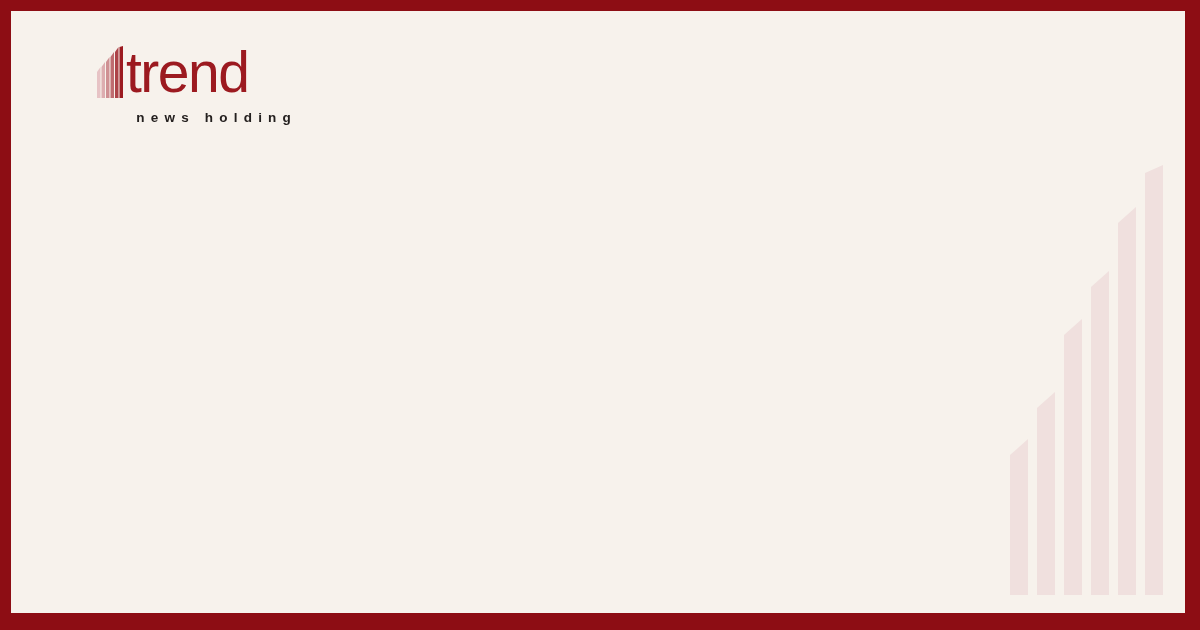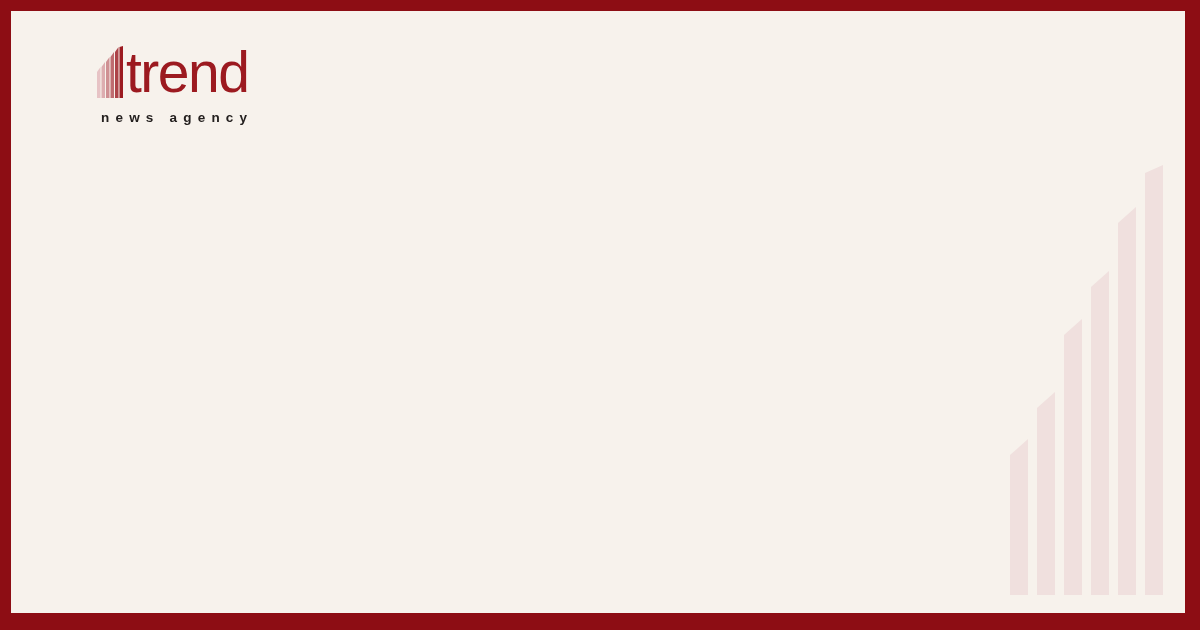--- a/index.html
+++ b/index.html
@@ -43,20 +43,21 @@
     pointer-events: none;
   }
   .watermark svg { display:block; width:100%; height:100%; }
 
   
   .logo {
     position: absolute;
     left: 86px;
     top: 35px;
     width: 200px;
+    text-align: right;
   }
   .logo-mark {
     display: flex;
     align-items: flex-start;
     height: 58px;
   }
   .logo-bars { display:block; }
   .logo-word {
     font-family: "Liberation Sans", sans-serif;
     font-size: 57px;
@@ -116,18 +117,18 @@
               <path d="M0,26 L3.5,21 L3.5,52 L0,52 Z" fill="#e7c3c5"></path>
               <path d="M4.5,21 L8,16 L8,52 L4.5,52 Z" fill="#ddadb0"></path>
               <path d="M9,16 L12.5,11 L12.5,52 L9,52 Z" fill="#cf9093"></path>
               <path d="M13.5,11 L17,6 L17,52 L13.5,52 Z" fill="#bf6c70"></path>
               <path d="M18,6 L21.5,1 L21.5,52 L18,52 Z" fill="#ad4348"></path>
               <path d="M22.5,1 L26,0 L26,52 L22.5,52 Z" fill="#9c1a20"></path>
             </g>
         </svg>
         <div class="logo-word">trend</div>
       </div>
-      <div class="logo-sub">news agency</div>
+      <div class="logo-sub">news holding</div>
     </div>
 
 
   </div>
 </div>
 
 </body></html>

